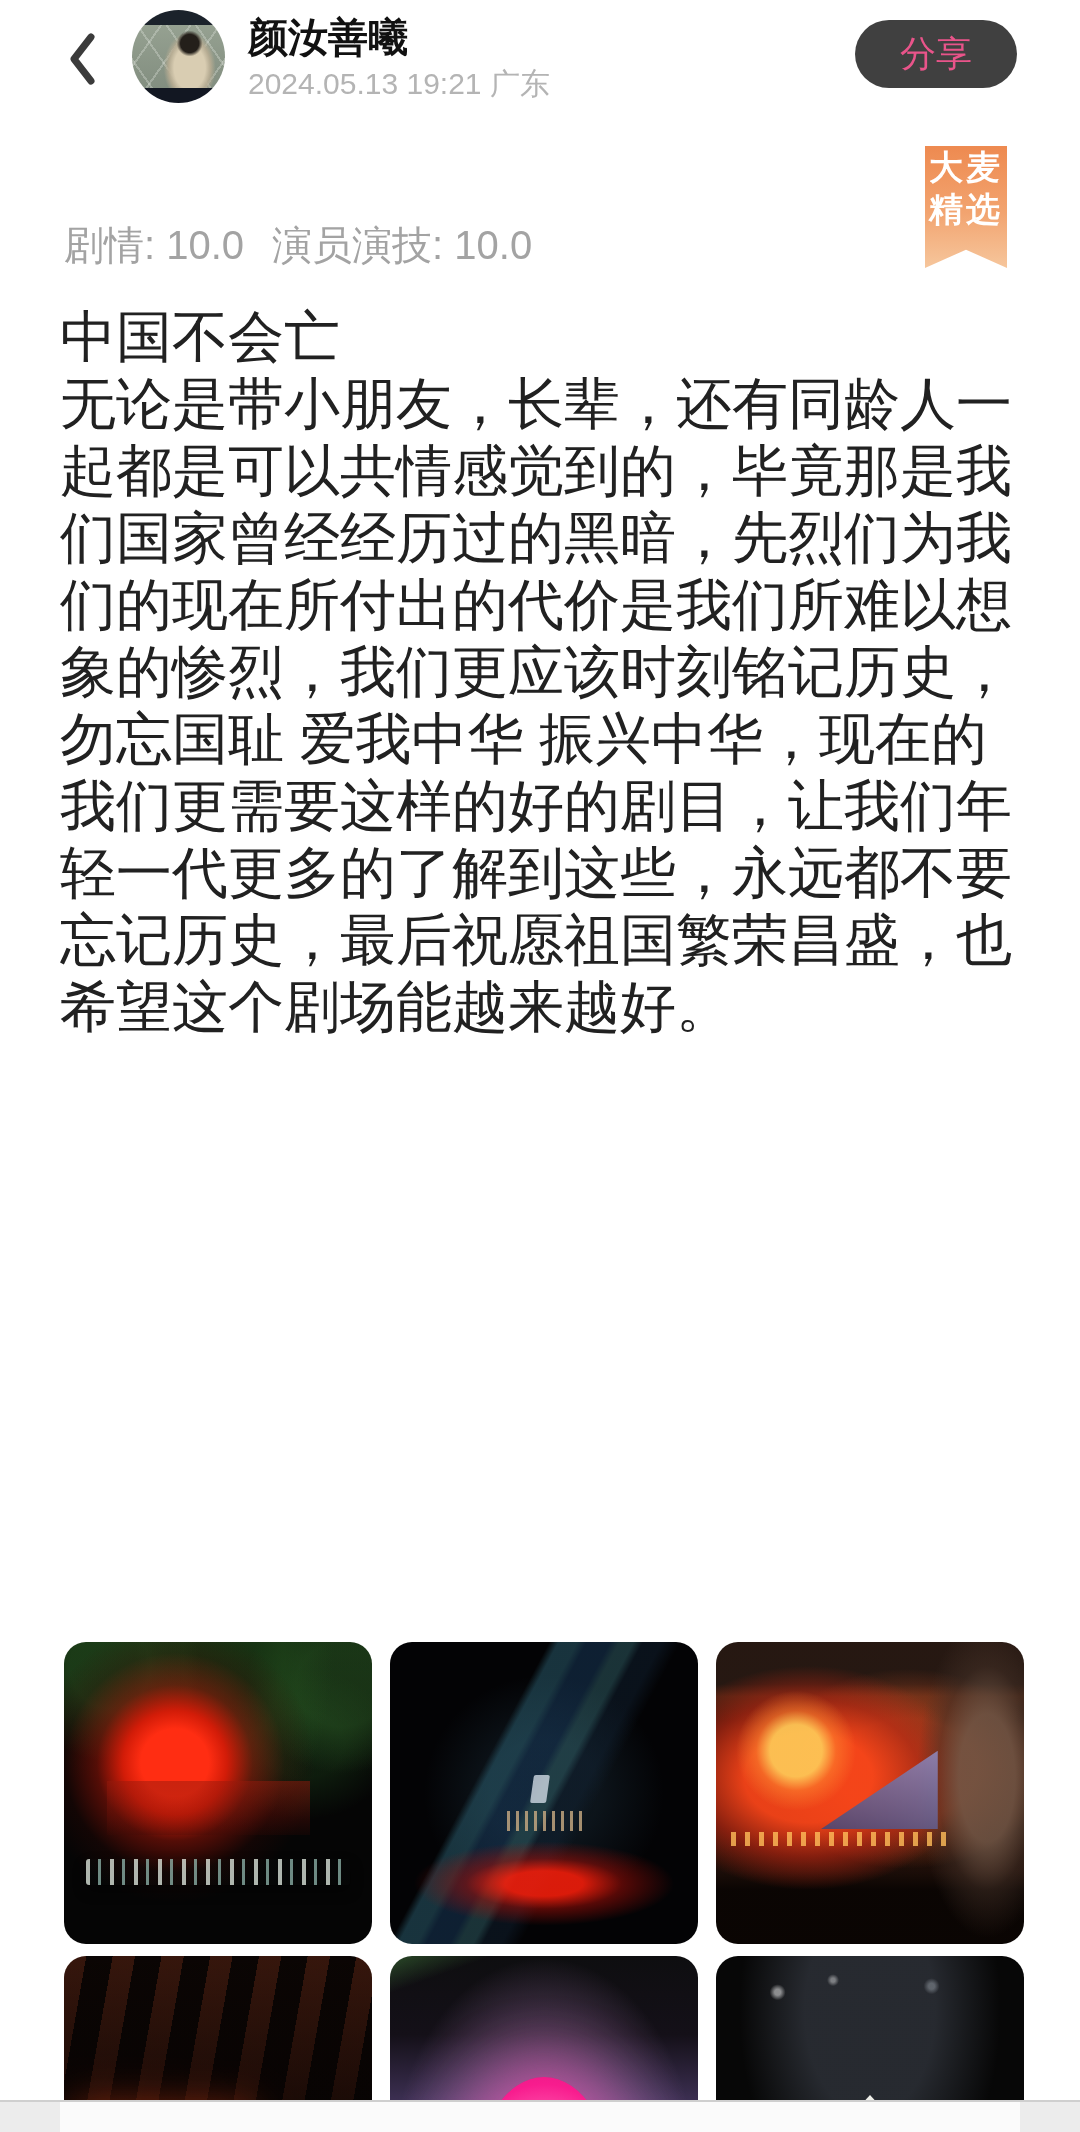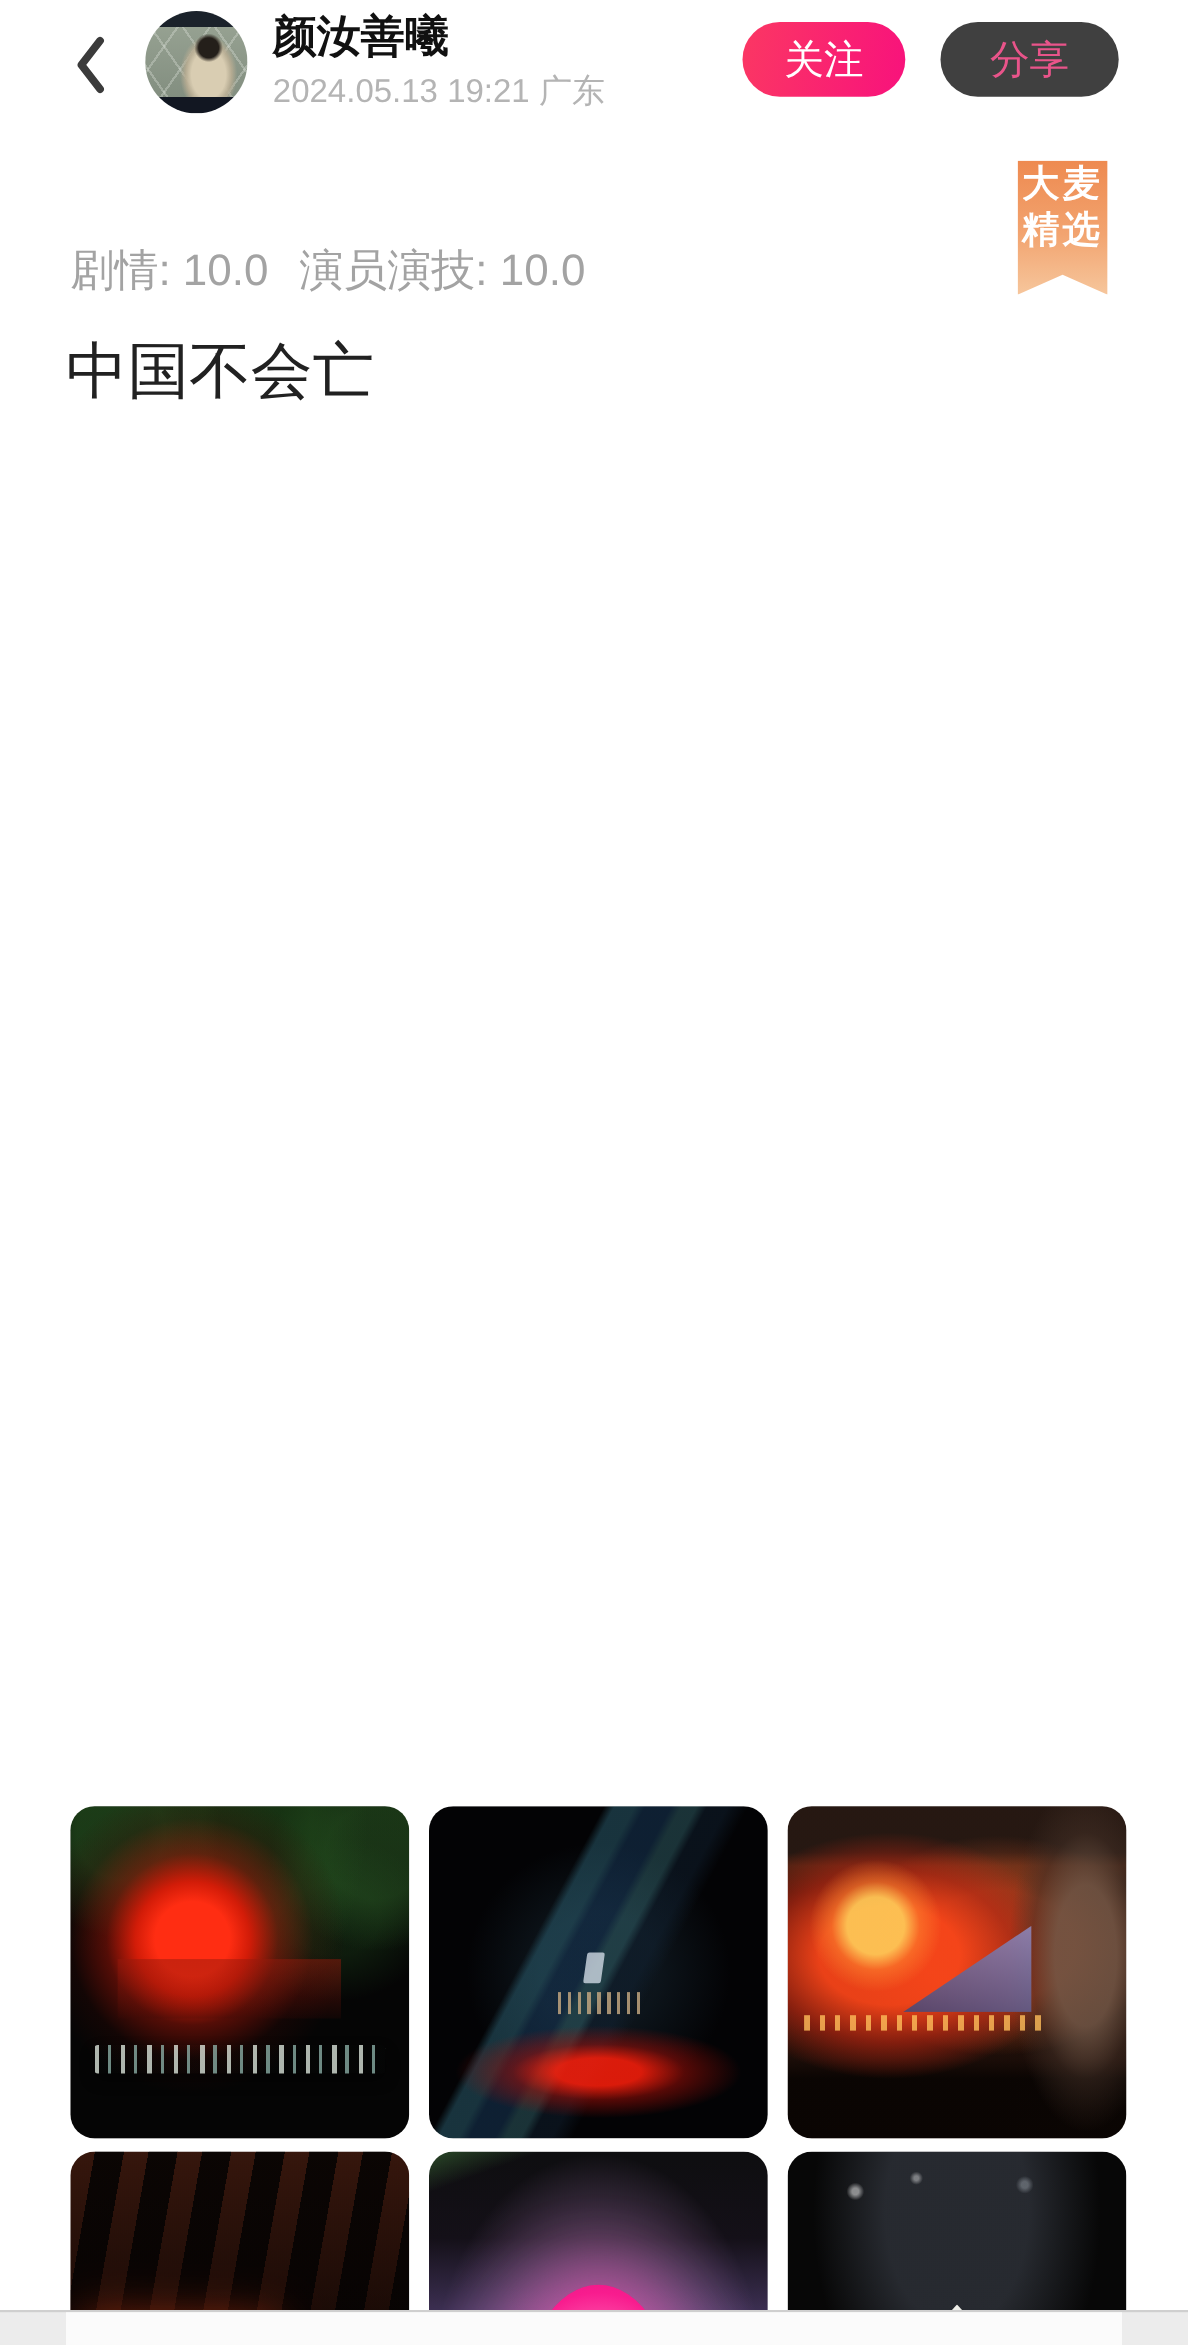--- a/index.html
+++ b/index.html
@@ -10,21 +10,21 @@
   
   .back{position:absolute;left:66px;top:28px;width:32px;height:62px;display:flex;align-items:center;justify-content:center;cursor:pointer;}
   .avatar{position:absolute;left:132px;top:10px;width:93px;height:93px;border-radius:50%;overflow:hidden;
     background:
       linear-gradient(180deg,#1b222b 0 16%,rgba(0,0,0,0) 16% 84%,#121722 84% 100%),
       radial-gradient(circle 13px at 62% 36%, #241f1a 0 70%, rgba(0,0,0,0) 100%),
       radial-gradient(ellipse 26px 36px at 62% 62%, #d9cdb2 0 60%, rgba(185,173,147,.9) 80%, rgba(0,0,0,0) 100%),
       repeating-linear-gradient(55deg, rgba(232,236,229,.30) 0 2px, rgba(0,0,0,0) 2px 24px),
       repeating-linear-gradient(-55deg, rgba(232,236,229,.30) 0 2px, rgba(0,0,0,0) 2px 24px),
       linear-gradient(180deg,#9aa595,#7e8a7c);}
-  .uname{position:absolute;left:248px;top:14px;font-size:40px;line-height:46px;font-weight:700;color:#111;font-family:Liberation Mono, monospace;}
+  .uname{position:absolute;left:248px;top:14px;font-size:40px;line-height:46px;font-weight:700;color:#111;}
   .meta{position:absolute;left:248px;top:66px;font-size:30px;line-height:36px;color:#b4b4b4;}
   .btn{position:absolute;top:20px;height:68px;border-radius:34px;display:flex;align-items:center;justify-content:center;
        font-size:36px;cursor:pointer;border:none;}
   .btn-follow{left:675px;width:148px;background:linear-gradient(100deg,#fb3763,#f8127c);color:#fff;}
   .btn-share{left:855px;width:162px;background:#404040;color:#e9548a;}
   
   .grade-row{position:absolute;left:64px;top:152px;height:48px;display:flex;align-items:center;}
   .grade{font-size:38px;color:#ef8d40;font-weight:700;}
   .stars{font-size:33px;color:#f08a34;margin-left:16px;letter-spacing:6px;}
   .score-row{position:absolute;left:64px;top:218px;display:flex;font-size:40px;color:#a3a3a3;}
@@ -119,35 +119,35 @@
 <div id="screen">
 
   <div class="back">
     <svg width="26" height="54" viewBox="0 0 26 54">
       <polyline points="22,5 5,27 22,49" fill="none" stroke="#3b3b3b" stroke-width="7" stroke-linecap="round" stroke-linejoin="round"></polyline>
     </svg>
   </div>
   <div class="avatar"></div>
   <div class="uname">颜汝善曦</div>
   <div class="meta">2024.05.13 19:21 广东</div>
-  <div class="btn btn-follow">关注</div>
   <div class="btn btn-share">分享</div>
 
   <div class="score-row">
     <span>剧情: 10.0</span>
     <span>演员演技: 10.0</span>
   </div>
 
   <div class="badge">
     <div>大麦</div>
     <div>精选</div>
   </div>
 
   <div class="review">
     <p>中国不会亡</p>
+    <p>无论是带小朋友，长辈，还有同龄人一起都是可以共情感觉到的，毕竟那是我们国家曾经经历过的黑暗，先烈们为我们的现在所付出的代价是我们所难以想象的惨烈，我们更应该时刻铭记历史，勿忘国耻 爱我中华 振兴中华，现在的我们更需要这样的好的剧目，让我们年轻一代更多的了解到这些，永远都不要忘记历史，最后祝愿祖国繁荣昌盛，也希望这个剧场能越来越好。</p>
   </div>
 
   <div class="gallery">
     <div class="photo p1"></div>
     <div class="photo p2"></div>
     <div class="photo p3"></div>
     <div class="photo p4"></div>
     <div class="photo p5"></div>
     <div class="photo p6">
       <div class="gate">

